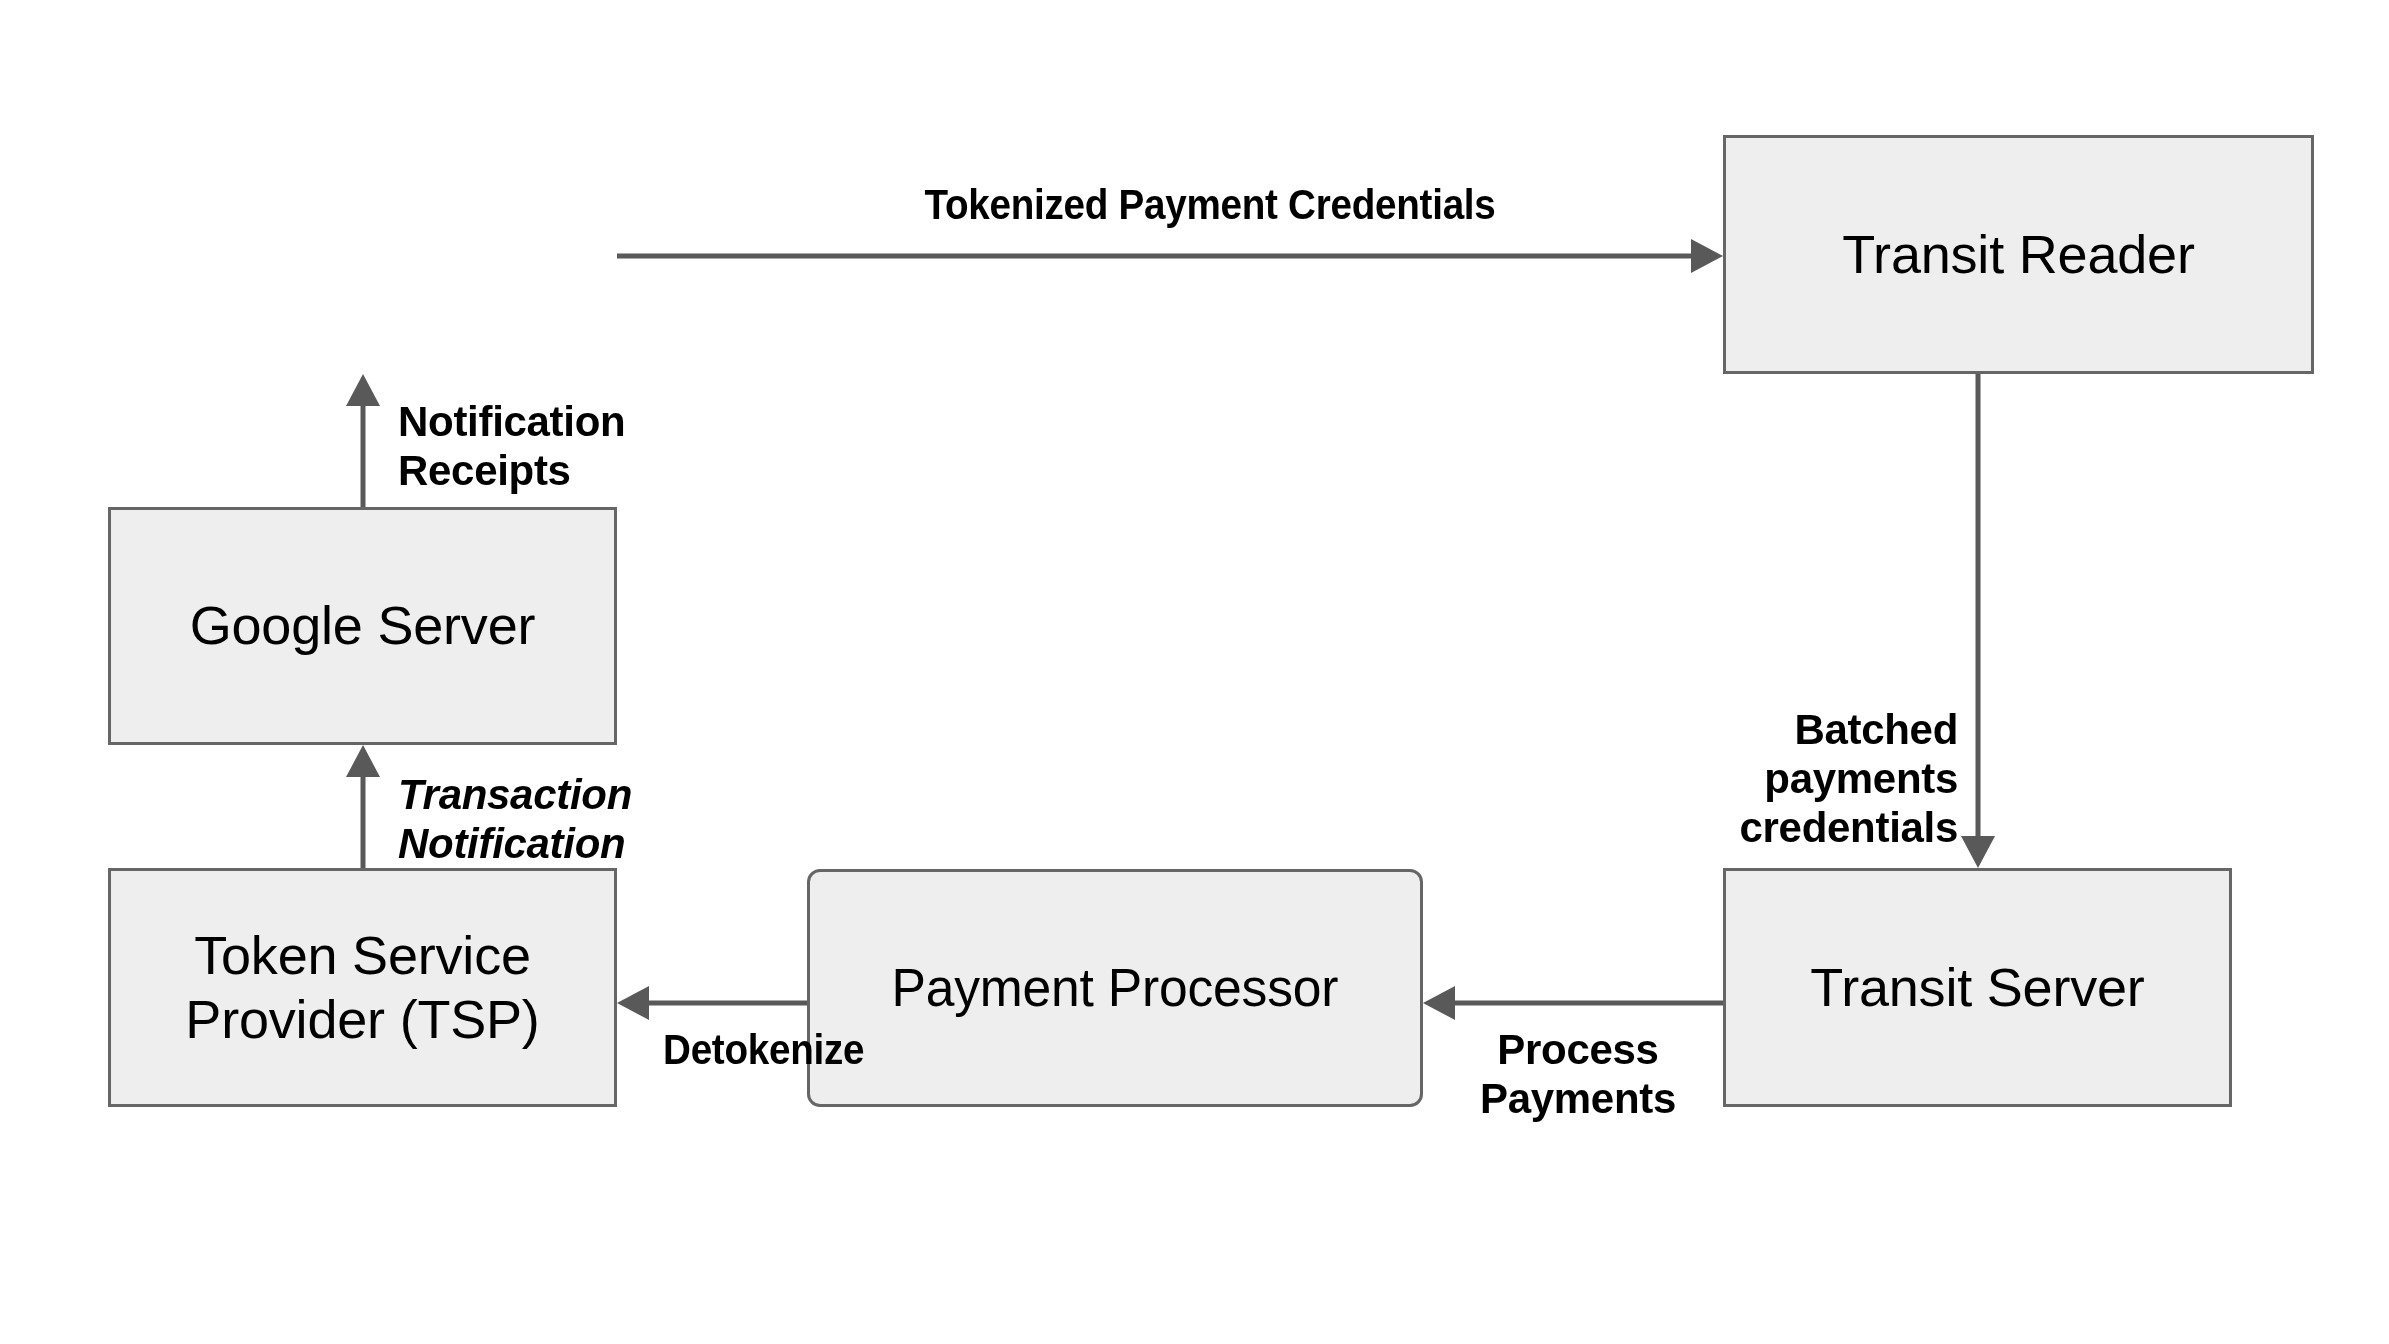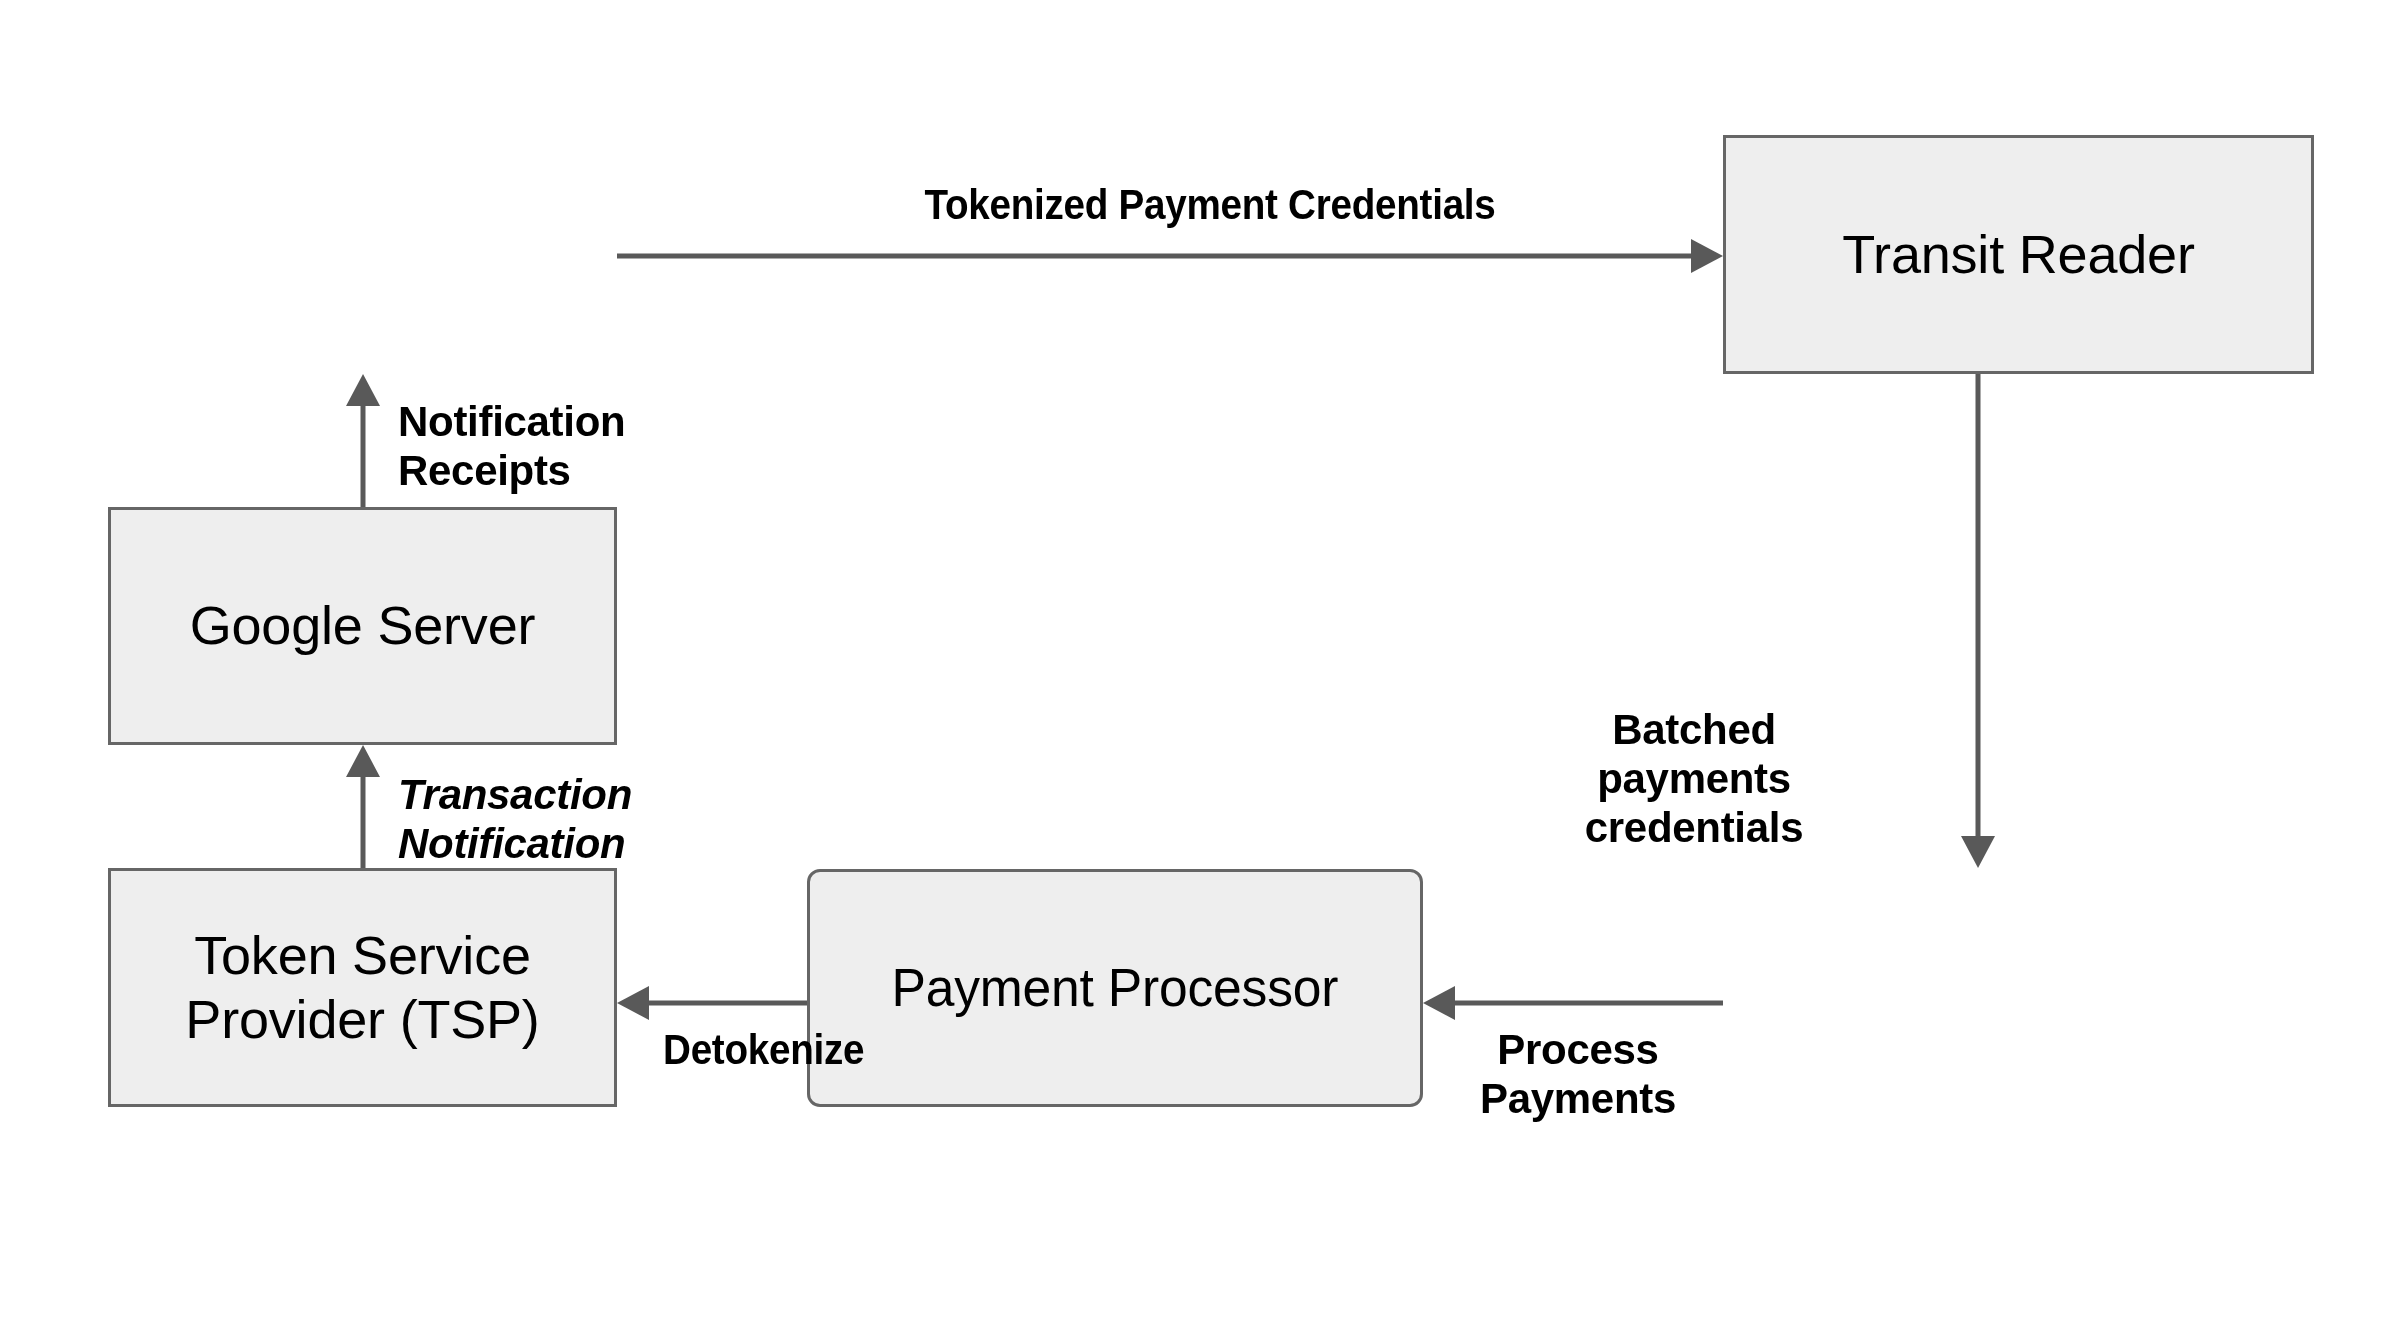--- a/index.html
+++ b/index.html
@@ -121,25 +121,28 @@
 
   <div class="node" style="left:108px; top:868px; width:509px; height:239px;">
     <span class="node-label">Token Service
 Provider (TSP)</span>
   </div>
 
   <div class="node" style="left:807px; top:869px; width:616px; height:238px;border-radius:13px;">
     <span class="node-label condensed">Payment Processor</span>
   </div>
 
+  <div class="node" style="left:1723px; top:868px; width:509px; height:239px;">
+    <span class="node-label">Transit Server</span>
+  </div>
 
   <div class="edge-label el-center cond" style="left:800px; top:180px; width:820px;">Tokenized Payment Credentials</div>
 
 
-  <div class="edge-label el-right" style="left:1430px; top:705px; width:528px;text-align:center;">Batched
+  <div class="edge-label el-right" style="left:1430px; top:705px; width:528px;">Batched
 payments
 credentials</div>
 
   <div class="edge-label el-center" style="left:1448px; top:1025px; width:260px;">Process
 Payments</div>
 
   <div class="edge-label el-left cond" style="left:663px; top:1025px; width:360px;">Detokenize</div>
 
   <div class="edge-label el-left" style="left:398px; top:770px; width:420px;font-style:italic;">Transaction
 Notification</div>

